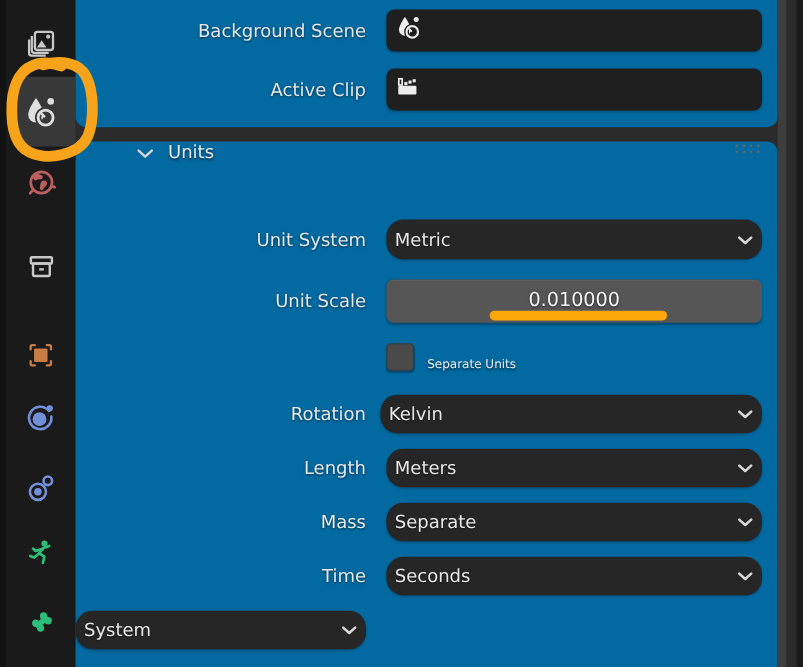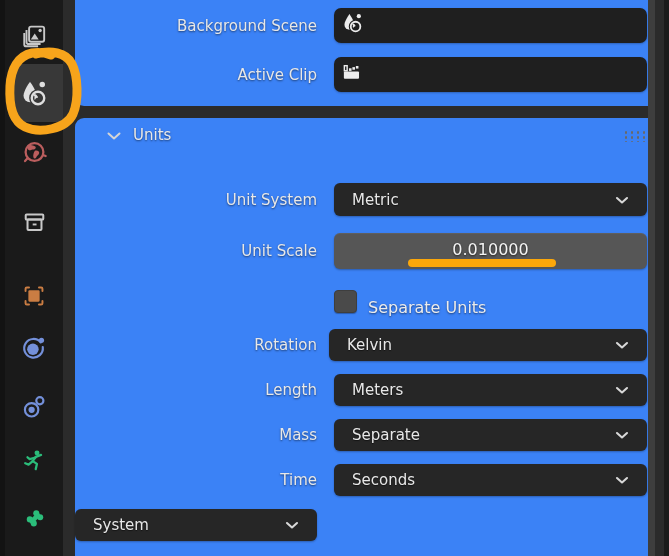--- a/index.html
+++ b/index.html
@@ -9,46 +9,46 @@
     -webkit-font-smoothing:antialiased;
   }
   
   .left-border{position:absolute;left:0;top:0;width:5px;height:556px;background:#131313;}
   .tabbar{position:absolute;left:5px;top:0;width:58px;height:556px;background:#1a1a1a;}
   .tab{position:absolute;left:0;width:58px;height:46px;display:flex;align-items:center;justify-content:center;cursor:pointer;}
   .tab svg{display:block;}
   .tab-active-bg{position:absolute;left:4px;top:64px;width:54px;height:58px;background:#383838;border-radius:8px 0 0 8px;}
   
   .main{position:absolute;left:63px;top:0;width:585px;height:556px;}
-  .panel{position:absolute;left:12px;width:585px;background:#3b82f6;}
+  .panel{position:absolute;left:0;width:585px;background:#0369a1;}
   .panel-top{top:0;height:106px;border-radius:0 0 9px 9px;padding-top:8px;box-sizing:border-box;}
   .panel-units{top:118px;height:438px;border-radius:9px 9px 0 0;}
   .row{display:grid;grid-template-columns:242px 1fr;column-gap:17px;align-items:center;margin-right:13px;}
   .lbl{text-align:right;color:#e8e8e8;font-size:15px;text-shadow:0 1px 2px rgba(0,0,0,.55);white-space:nowrap;}
   
   .id-field{height:35px;background:#1f1f1f;border-radius:7px;display:flex;align-items:center;padding:0 7px;box-shadow:0 1px 2px rgba(0,0,0,.25);cursor:pointer;}
   .id-field .val{color:#e6e6e6;font-size:15px;margin-left:8px;}
-  .dropdown{height:32px;background:#262626;border-radius:6px;display:flex;align-items:center;padding:0 18px;color:#e8e8e8;font-size:15px;box-shadow:0 1px 2px rgba(0,0,0,.28);cursor:pointer;text-shadow:0 1px 1px rgba(0,0,0,.5);}
+  .dropdown{height:32px;background:#262626;border-radius:14px;display:flex;align-items:center;padding:0 7px;color:#e8e8e8;font-size:15px;box-shadow:0 1px 2px rgba(0,0,0,.28);cursor:pointer;text-shadow:0 1px 1px rgba(0,0,0,.5);}
   .dropdown .chev{margin-left:auto;}
   .numfield{height:36px;background:#565656;border-radius:6px;color:#f4f4f4;font-size:16px;text-align:center;line-height:33px;text-shadow:0 1px 2px rgba(0,0,0,.6);box-shadow:inset 0 1px 0 rgba(255,255,255,.06),0 1px 2px rgba(0,0,0,.3);cursor:ew-resize;}
   .row-gap-a{margin-top:14px;}
-  .units-header{height:34px;display:flex;align-items:center;padding:0 13px 0 31px;cursor:pointer;}
+  .units-header{height:34px;display:flex;padding:0 13px 0 31px;cursor:pointer;margin-left:19px;}
   .units-header .title{color:#e9e9e9;font-size:15px;margin-left:11px;text-shadow:0 1px 2px rgba(0,0,0,.55);}
   .grip{width:24px;height:13px;margin-left:auto;cursor:grab;
     background-image:radial-gradient(circle,#696969 1.05px,rgba(0,0,0,0) 1.3px);
     background-size:6px 5px;background-position:0 1px;}
   .r-unitsystem{margin-top:31px;}
   .r-unitsystem .dropdown{height:33px;}
   .r-unitscale{margin-top:17px;}
   .r-checkbox{margin-top:16px;height:25px;}
   .r-rotation{margin-top:19px;gap:12px;}
   .r-std{margin-top:13px;}
   .checkwrap{display:flex;align-items:center;}
   .checkbox{width:21px;height:21px;background:#4a4a4a;border:1px solid #3e3e3e;border-radius:4px;box-shadow:0 1px 1px rgba(0,0,0,.3);cursor:pointer;}
-  .checklabel{margin-left:11px;color:#ececec;font-size:16px;text-shadow:0 1px 2px rgba(0,0,0,.55);cursor:pointer;margin-top:13px;}
+  .checklabel{margin-left:11px;color:#ececec;font-size:10px;text-shadow:0 1px 2px rgba(0,0,0,.55);cursor:pointer;margin-top:13px;}
   
   .gutter-thumb{position:absolute;left:648px;top:0;width:7px;height:556px;background:#3e3e3e;cursor:pointer;}
   .gutter-track{position:absolute;left:655px;top:0;width:9px;height:556px;background:#2b2b2b;}
   .gutter-border{position:absolute;left:664px;top:0;width:5px;height:556px;background:#1b1b1b;}
   
   .annot{position:absolute;pointer-events:none;z-index:20;}
   .annot-underline{left:408px;top:259px;width:148px;height:8px;border-radius:4px;background:#fba70b;}
   .annot-circle{left:0px;top:42px;}
 </style>
 </head>

